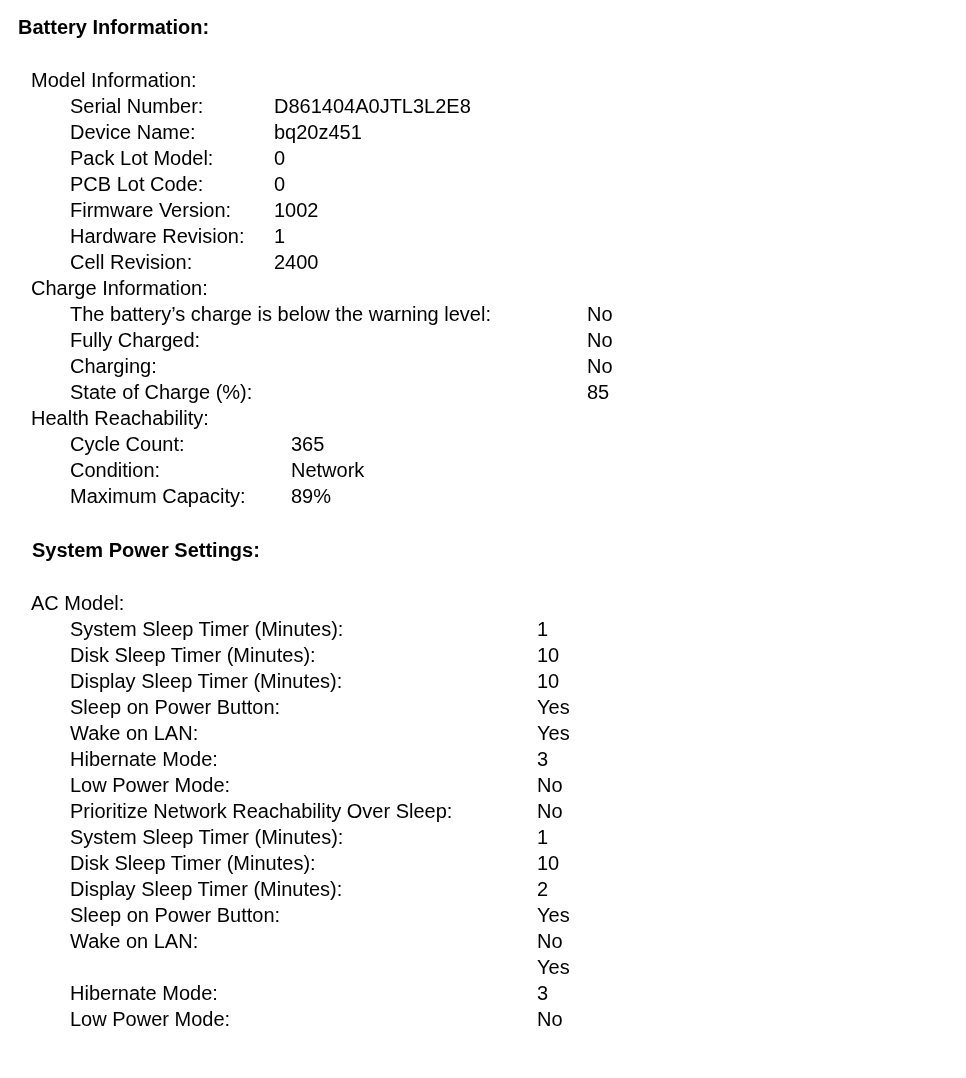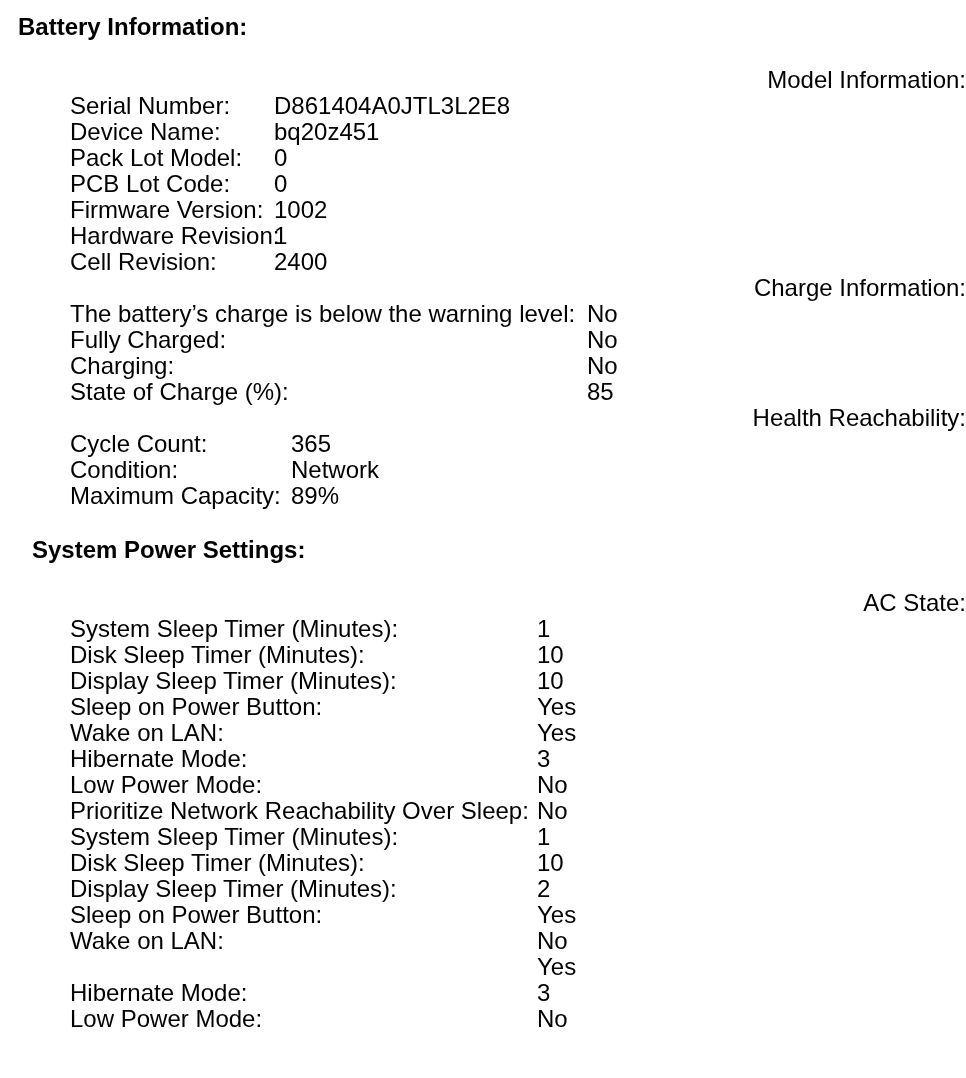--- a/index.html
+++ b/index.html
@@ -11,42 +11,42 @@
     width: 966px;
     height: 1078px;
     overflow: hidden;
   }
   .report {
     box-sizing: border-box;
     width: 966px;
     height: 1078px;
     padding-top: 14px;
     font-family: "Liberation Sans", "DejaVu Sans", sans-serif;
-    font-size: 24px;
+    font-size: 20px;
     line-height: 26px;
     color: #000000;
     background: #ffffff;
   }
   .section-title {
     font-weight: 700;
     padding-left: 18px;
     height: 26px;
     white-space: nowrap;
   }
   .section-2 .section-title {
     margin-top: 28px;
     padding-left: 32px;
   }
   .title-gap {
     height: 27px;
   }
   .group-title {
+    padding-left: 31px;
     height: 26px;
     white-space: nowrap;
-    text-align: right;
   }
   .row {
     position: relative;
     height: 26px;
     white-space: nowrap;
   }
   .row .label {
     position: absolute;
     left: 70px;
     top: 0;
@@ -136,21 +136,21 @@
         <span class="value v-health">89%</span>
       </div>
     </div>
   </div>
 
   <div class="section section-2">
     <div class="section-title">System Power Settings:</div>
     <div class="title-gap"></div>
 
     <div class="group">
-      <div class="group-title">AC State:</div>
+      <div class="group-title">AC Model:</div>
       <div class="row">
         <span class="label">System Sleep Timer (Minutes):</span>
         <span class="value v-power">1</span>
       </div>
       <div class="row">
         <span class="label">Disk Sleep Timer (Minutes):</span>
         <span class="value v-power">10</span>
       </div>
       <div class="row">
         <span class="label">Display Sleep Timer (Minutes):</span>

